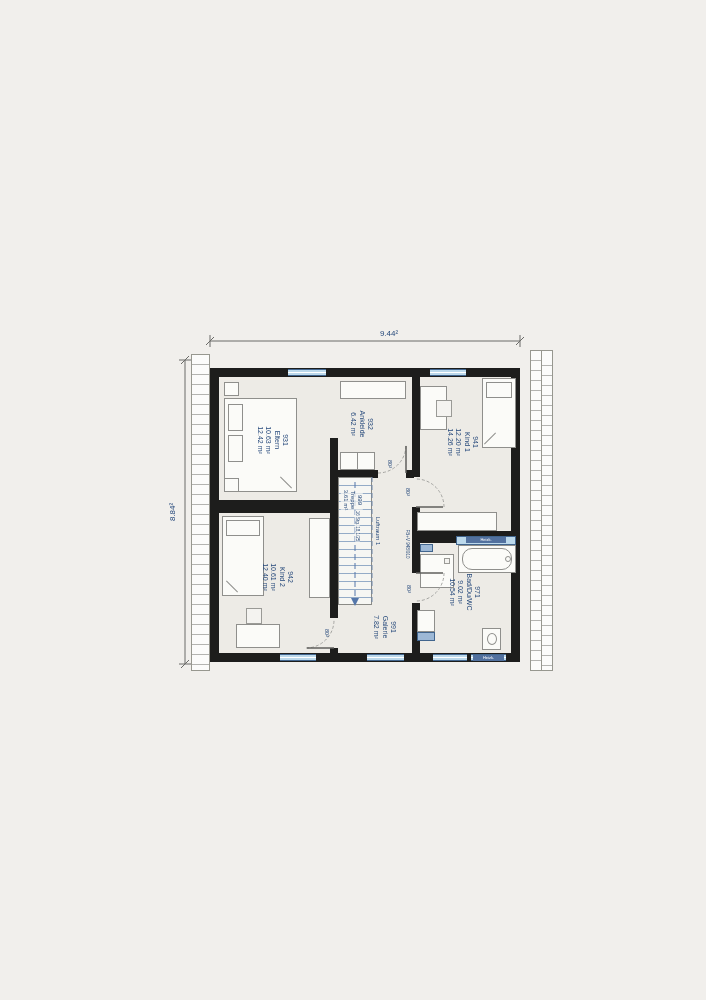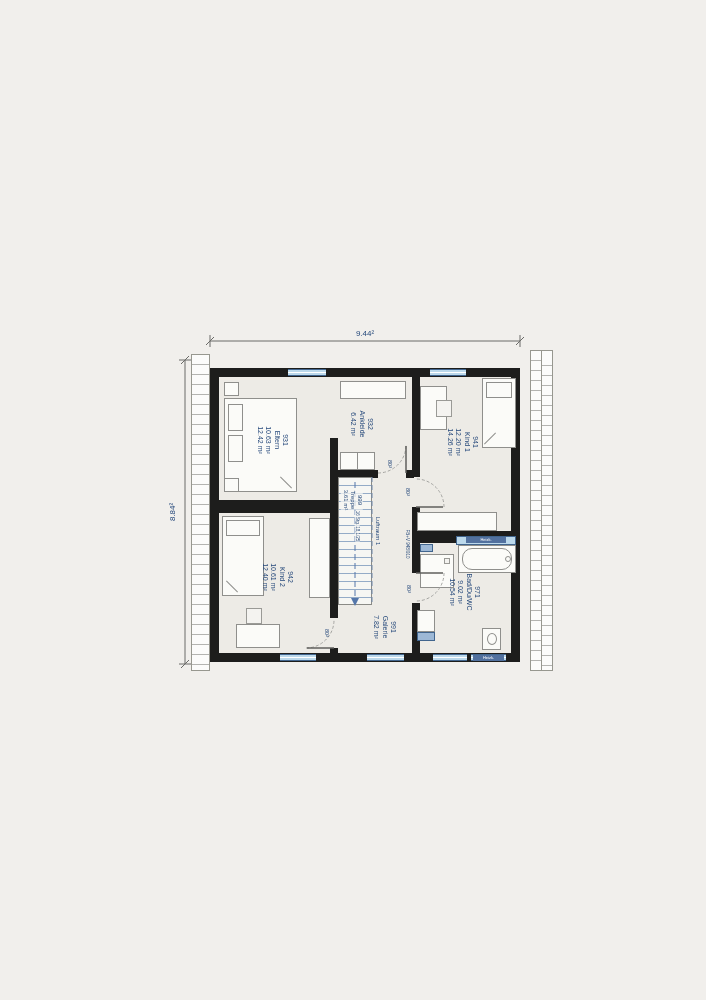--- a/index.html
+++ b/index.html
@@ -11,21 +11,21 @@
   .roofband{position:absolute;background:repeating-linear-gradient(to bottom,#fbfbfa 0 9px,#b3b3b0 9px 10px);
             border:1px solid #97978f;box-sizing:border-box;}
   .window{position:absolute;background:linear-gradient(to bottom,#41658e 0 1px,#bcd9ec 1px 3px,#ffffff 3px 4px,#bcd9ec 4px 6px,#41658e 6px 7px);
           height:7px;}
   .windowV{position:absolute;background:#bcd9ec;border:1px solid #41658e;box-sizing:border-box;}
   .furn{position:absolute;background:#fbfbf8;border:1px solid #8f8f8c;box-sizing:border-box;}
   .furn2{position:absolute;background:#f4f3f0;border:1px solid #9a9a96;box-sizing:border-box;}
   .vlabel{position:absolute;transform:translate(-50%,-50%) rotate(90deg);color:#26497b;
           font-size:7px;line-height:1.2;text-align:center;white-space:nowrap;}
   .vlabel.ccw{transform:translate(-50%,-50%) rotate(-90deg);}
-  .hlabel{position:absolute;transform:translate(-50%,-50%);color:#26497b;font-size:8px;white-space:nowrap;}
+  .hlabel{position:absolute;transform:translate(-50%,-50%);color:#26497b;font-size:8px;white-space:nowrap;margin-left:24px;}
   .door-label{font-size:5.5px;}
   .tiny{font-size:4.5px;letter-spacing:0;}
   .stairs{position:absolute;background:repeating-linear-gradient(to bottom,#f6f6f3 0 7px,#94abc7 7px 8px);
           border:1px solid #8a8a86;box-sizing:border-box;}
   .bandlabel{position:absolute;background:#52719f;color:#ffffff;font-size:4px;line-height:6px;
              text-align:center;overflow:hidden;white-space:nowrap;}
   .cistern{position:absolute;background:#9db8d6;border:1px solid #41658e;box-sizing:border-box;}
   .fold{position:absolute;width:16px;height:0;border-top:1px solid #8f8f8c;}
   svg{position:absolute;left:0;top:0;}
 </style>

